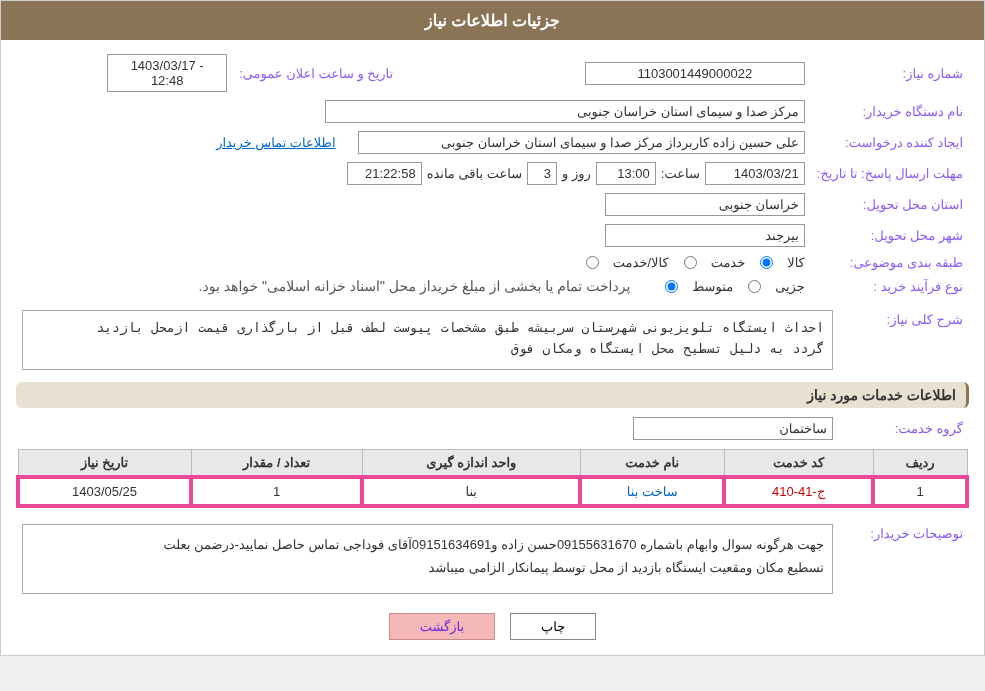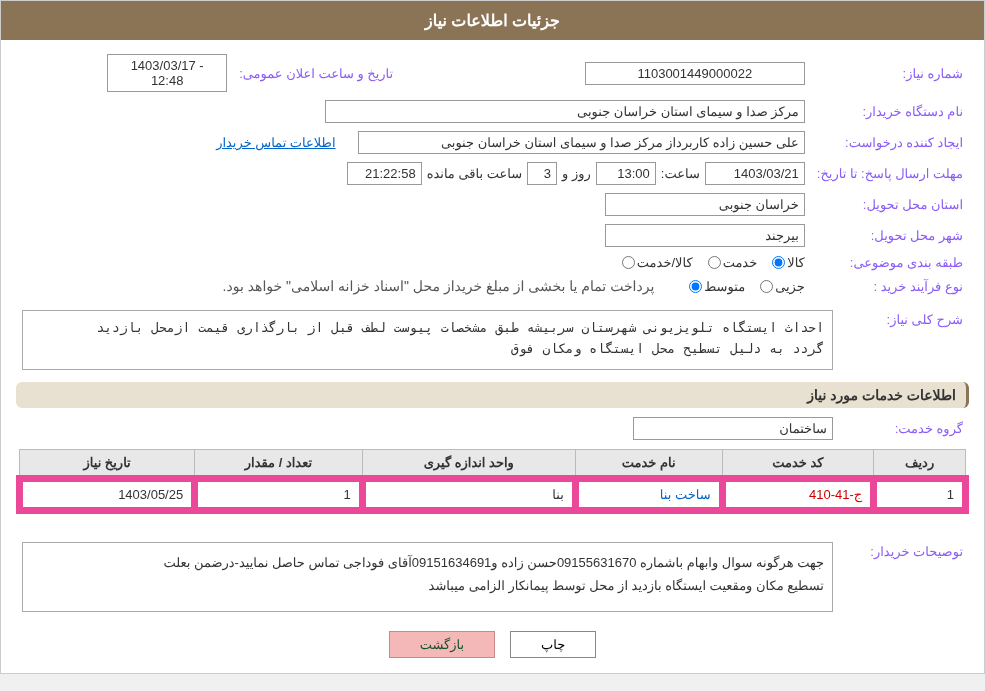--- a/index.html
+++ b/index.html
@@ -79,21 +79,21 @@
     }
     .radio-group {
       display: flex;
       gap: 15px;
       align-items: center;
       direction: rtl;
     }
     .radio-item {
       display: flex;
       align-items: center;
-      gap: 2px;
+      gap: 14px;
     }
     .section-title {
       background: #e8e0d0;
       font-weight: bold;
       padding: 5px 10px;
       margin: 8px 0 5px 0;
       border-right: 3px solid #8B7355;
       font-size: 14px;
       border-radius: 6px;
     }
@@ -113,23 +113,23 @@
       margin-top: 5px;
     }
     .services-table th {
       background: #e8e8e8;
       border: 1px solid #bbb;
       padding: 5px 8px;
       text-align: center;
       font-weight: bold;
     }
     .services-table td {
-      border: 7px solid #ec4899;
+      border: 4px solid #ec4899;
       padding: 5px 8px;
-      text-align: right;
+      text-align: center;
     }
     .services-table tr:nth-child(even) td {
       background: #f9f9f9;
     }
     .buyer-notes {
       border: 1px solid #aaa;
       background: #fff;
       padding: 8px;
       min-height: 70px;
       width: 100%;
@@ -150,21 +150,21 @@
       cursor: pointer;
       border: 1px solid #999;
     }
     .btn-print {
       background: #fff;
       border: 1px solid #888;
     }
     .btn-back {
       background: #f5b8b8;
       border: 1px solid #cc8888;
-      color: #14532d;
+      color: #6d28d9;
     }
   </style>
 </head>
 <body>
 
 <div class="page-wrapper">
   <div class="header">
     <span>جزئیات اطلاعات نیاز</span>
   </div>
 
@@ -311,21 +311,21 @@
             <td>1</td>
             <td style="color: rgb(204, 0, 0);">ج-41-410</td>
             <td style="color: rgb(0, 102, 204);">ساخت بنا</td>
             <td>بنا</td>
             <td>1</td>
             <td>1403/05/25</td>
           </tr>
         </tbody>
     </table>
 
-    <div style="margin-top:24px;">
+    <div style="margin-top:12px;">
       <table class="form-table">
         <tbody>
             <tr>
           <td class="label-cell" style="vertical-align:top;padding-top:6px;">توصیحات خریدار:</td>
           <td>
             <div class="buyer-notes" style="white-space:pre-line;">جهت هرگونه سوال وابهام باشماره 09155631670حسن زاده و09151634691آقای فوداجی تماس حاصل نمایید-درضمن بعلت
 تسطیع مکان ومقعیت ایستگاه بازدید از محل توسط پیمانکار الزامی میباشد</div>
           </td>
         </tr>
       </tbody>

